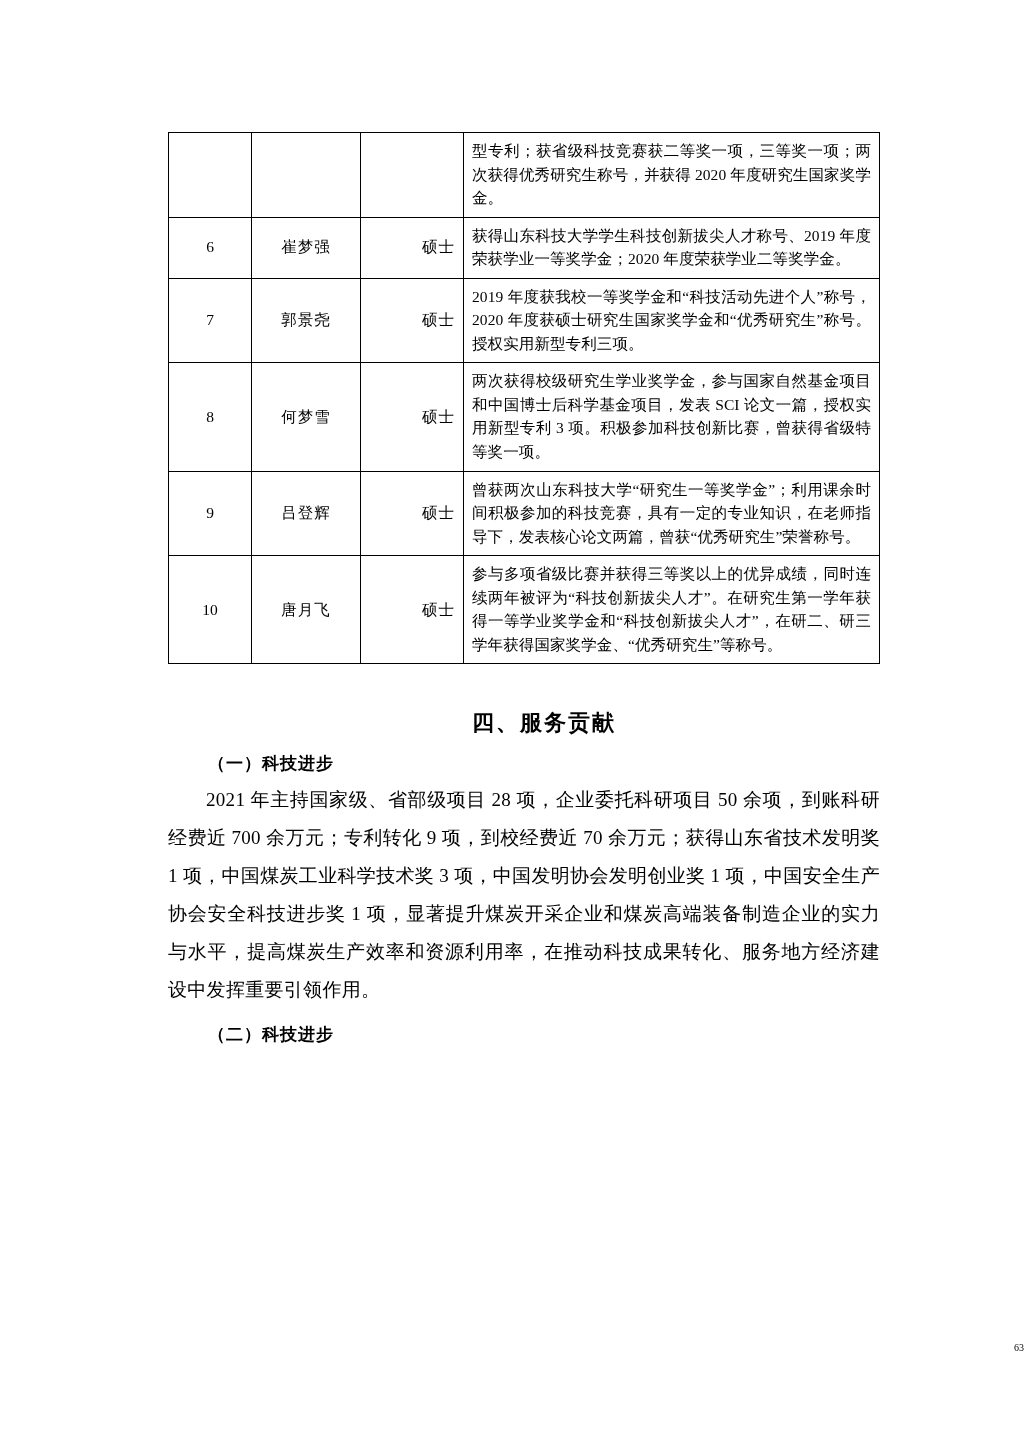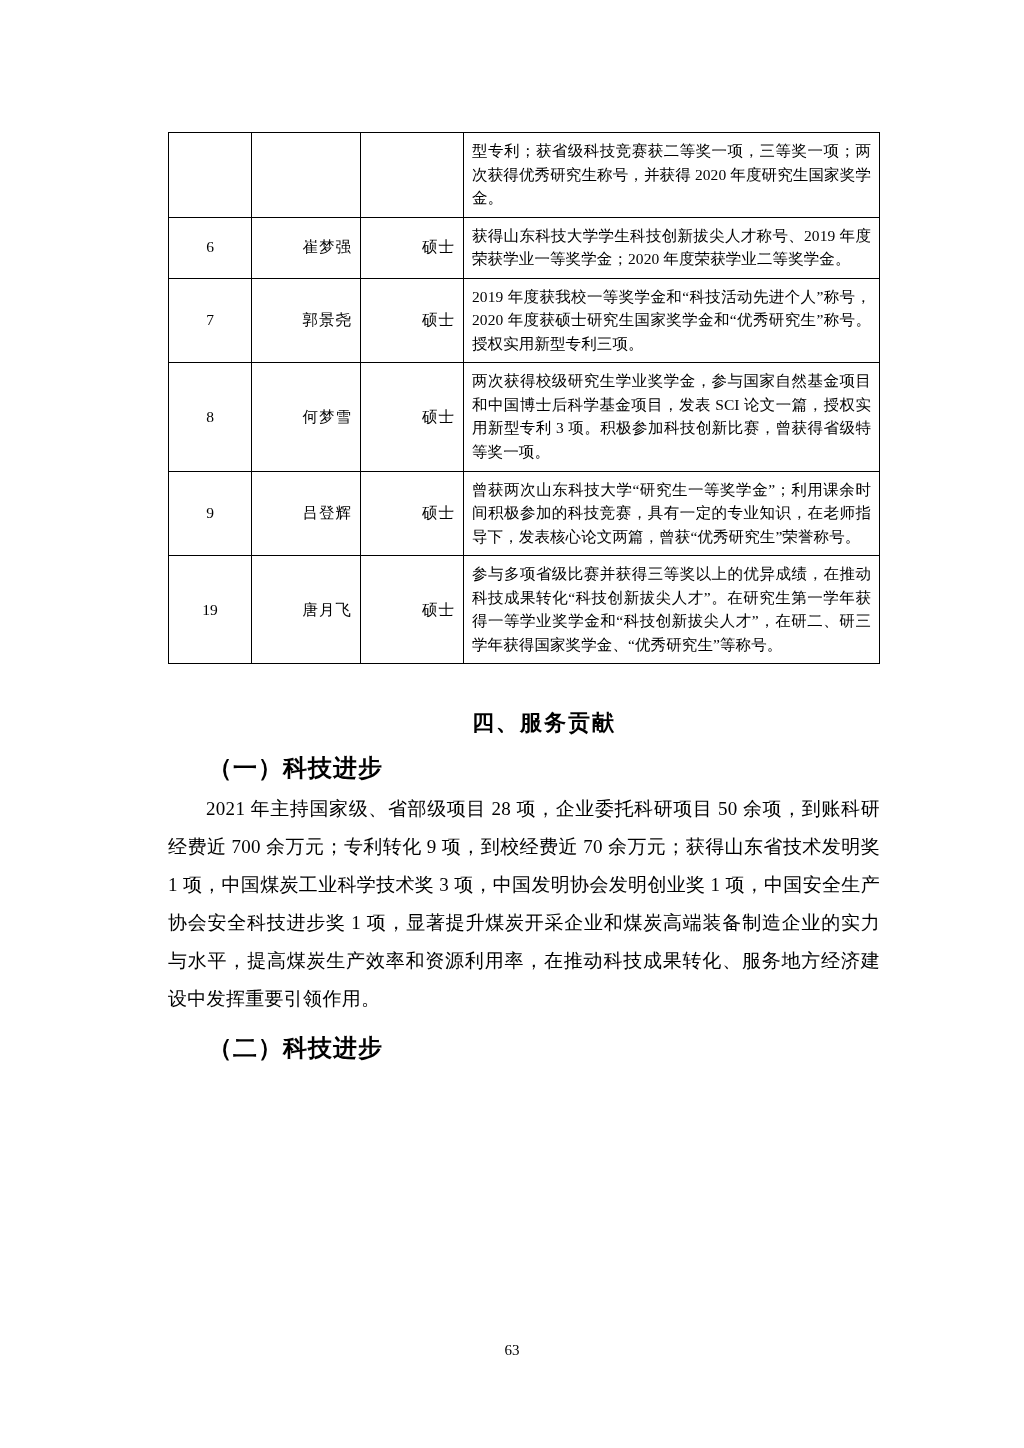--- a/index.html
+++ b/index.html
@@ -44,21 +44,21 @@
     font-size: 15.5px;
     line-height: 1.52;
   }
   table.awards td.num {
     width: 66px;
     text-align: center;
     font-family: "Liberation Serif", serif;
   }
   table.awards td.name {
     width: 92px;
-    text-align: right;
+    text-align: center;
     letter-spacing: 1px;
   }
   table.awards td.degree {
     width: 86px;
     text-align: right;
     letter-spacing: 1px;
   }
   table.awards td.desc {
     text-align: justify;
     text-justify: inter-ideograph;
@@ -69,21 +69,21 @@
   h2.sec {
     font-size: 22px;
     font-weight: bold;
     margin: 44px 0 10px 0;
     padding-left: 40px;
     letter-spacing: 2px;
     font-family: "Liberation Sans", sans-serif;
     text-align: center;
   }
   h3.sub {
-    font-size: 24px;
+    font-size: 17px;
     font-weight: bold;
     margin: 14px 0 6px 0;
     padding-left: 40px;
     letter-spacing: 1px;
     font-family: Liberation Sans, sans-serif;
   }
   p.body {
     font-size: 19px;
     line-height: 2.0;
     margin: 0 0 4px 0;
@@ -92,22 +92,22 @@
     text-indent: 2em;
     letter-spacing: 0.3px;
   }
 
   
   .folio {
     position: absolute;
     left: 0;
     top: 1318px;
     width: 1024px;
-    text-align: center;
-    font-size: 15px;
+    text-align: right;
+    font-size: 10px;
     font-family: "Liberation Serif", serif;
   }
 </style>
 </head>
 <body>
 
 <div class="page">
   <div class="content">
 
     <table class="awards">
@@ -136,24 +136,24 @@
           <td class="degree">硕士</td>
           <td class="desc">两次获得校级研究生学业奖学金，参与国家自然基金项目和中国博士后科学基金项目，发表 SCI 论文一篇，授权实用新型专利 3 项。积极参加科技创新比赛，曾获得省级特等奖一项。</td>
         </tr>
         <tr>
           <td class="num">9</td>
           <td class="name">吕登辉</td>
           <td class="degree">硕士</td>
           <td class="desc">曾获两次山东科技大学“研究生一等奖学金”；利用课余时间积极参加的科技竞赛，具有一定的专业知识，在老师指导下，发表核心论文两篇，曾获“优秀研究生”荣誉称号。</td>
         </tr>
         <tr>
-          <td class="num">19</td>
+          <td class="num">10</td>
           <td class="name">唐月飞</td>
           <td class="degree">硕士</td>
-          <td class="desc">参与多项省级比赛并获得三等奖以上的优异成绩，在推动科技成果转化“科技创新拔尖人才”。在研究生第一学年获得一等学业奖学金和“科技创新拔尖人才”，在研二、研三学年获得国家奖学金、“优秀研究生”等称号。</td>
+          <td class="desc">参与多项省级比赛并获得三等奖以上的优异成绩，同时连续两年被评为“科技创新拔尖人才”。在研究生第一学年获得一等学业奖学金和“科技创新拔尖人才”，在研二、研三学年获得国家奖学金、“优秀研究生”等称号。</td>
         </tr>
       </tbody>
     </table>
 
     <h2 class="sec">四、服务贡献</h2>
 
     <h3 class="sub">（一）科技进步</h3>
     <p class="body">2021 年主持国家级、省部级项目 28 项，企业委托科研项目 50 余项，到账科研经费近 700 余万元；专利转化 9 项，到校经费近 70 余万元；获得山东省技术发明奖 1 项，中国煤炭工业科学技术奖 3 项，中国发明协会发明创业奖 1 项，中国安全生产协会安全科技进步奖 1 项，显著提升煤炭开采企业和煤炭高端装备制造企业的实力与水平，提高煤炭生产效率和资源利用率，在推动科技成果转化、服务地方经济建设中发挥重要引领作用。</p>
 
     <h3 class="sub">（二）科技进步</h3>

